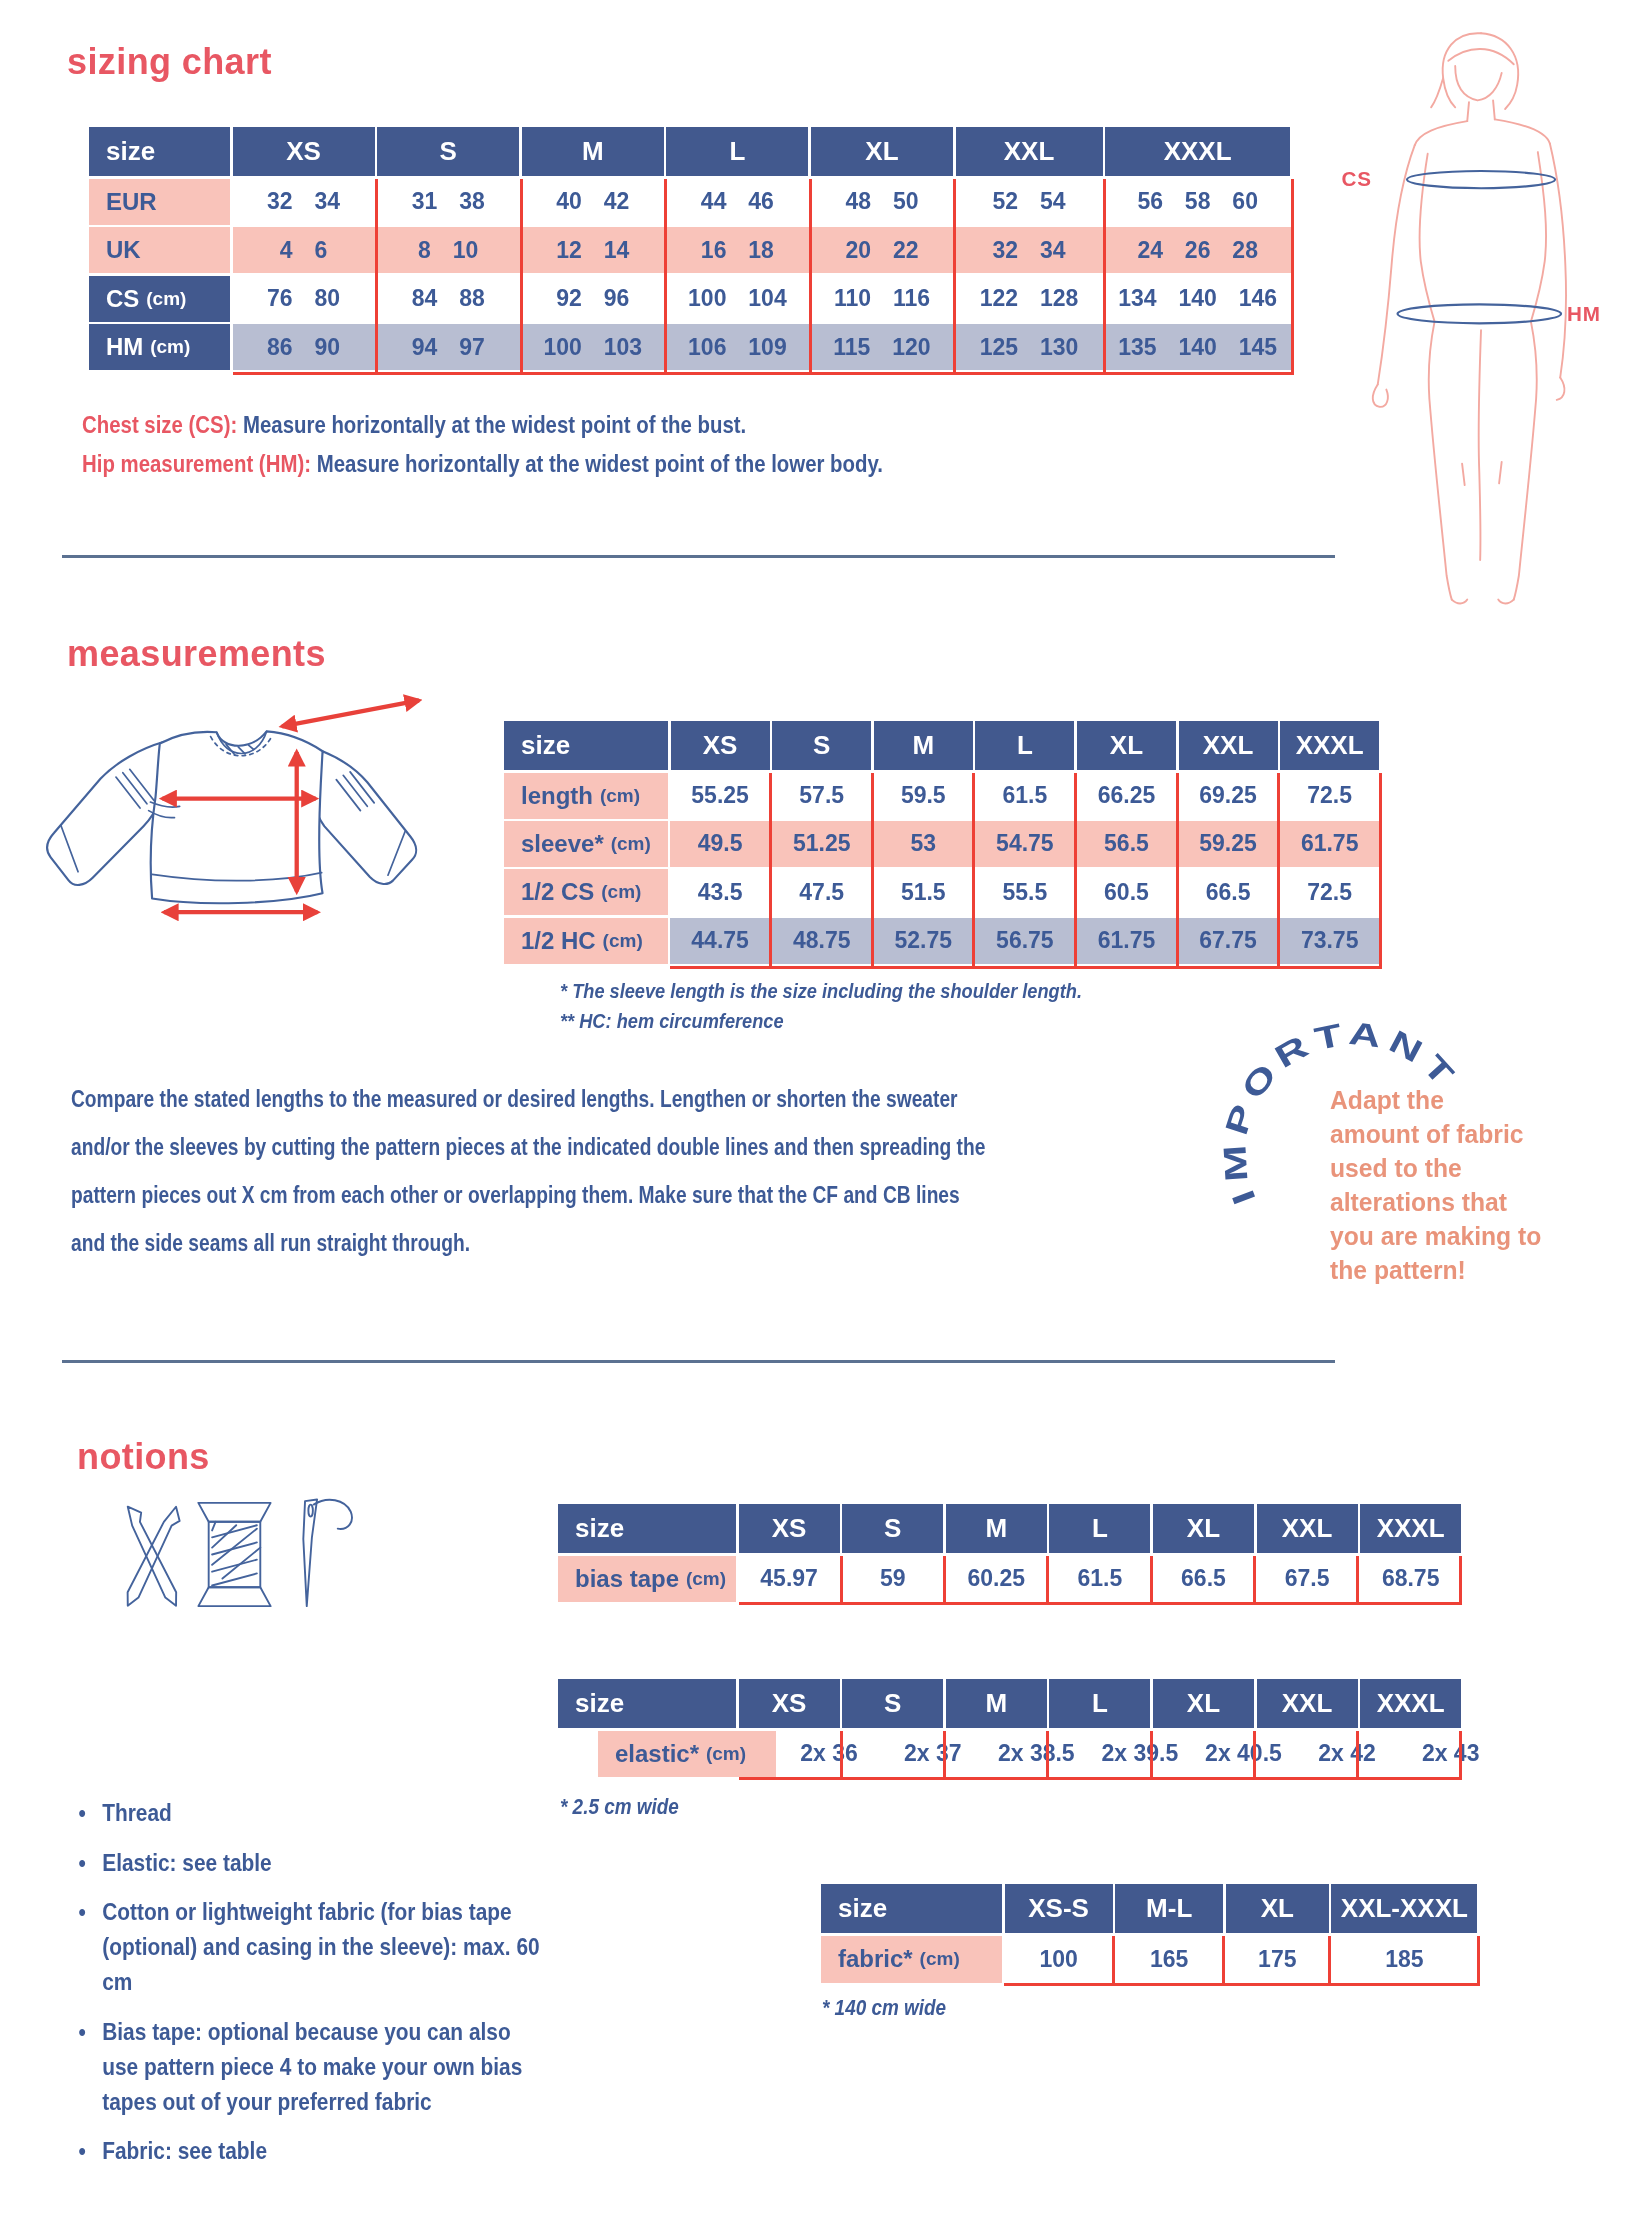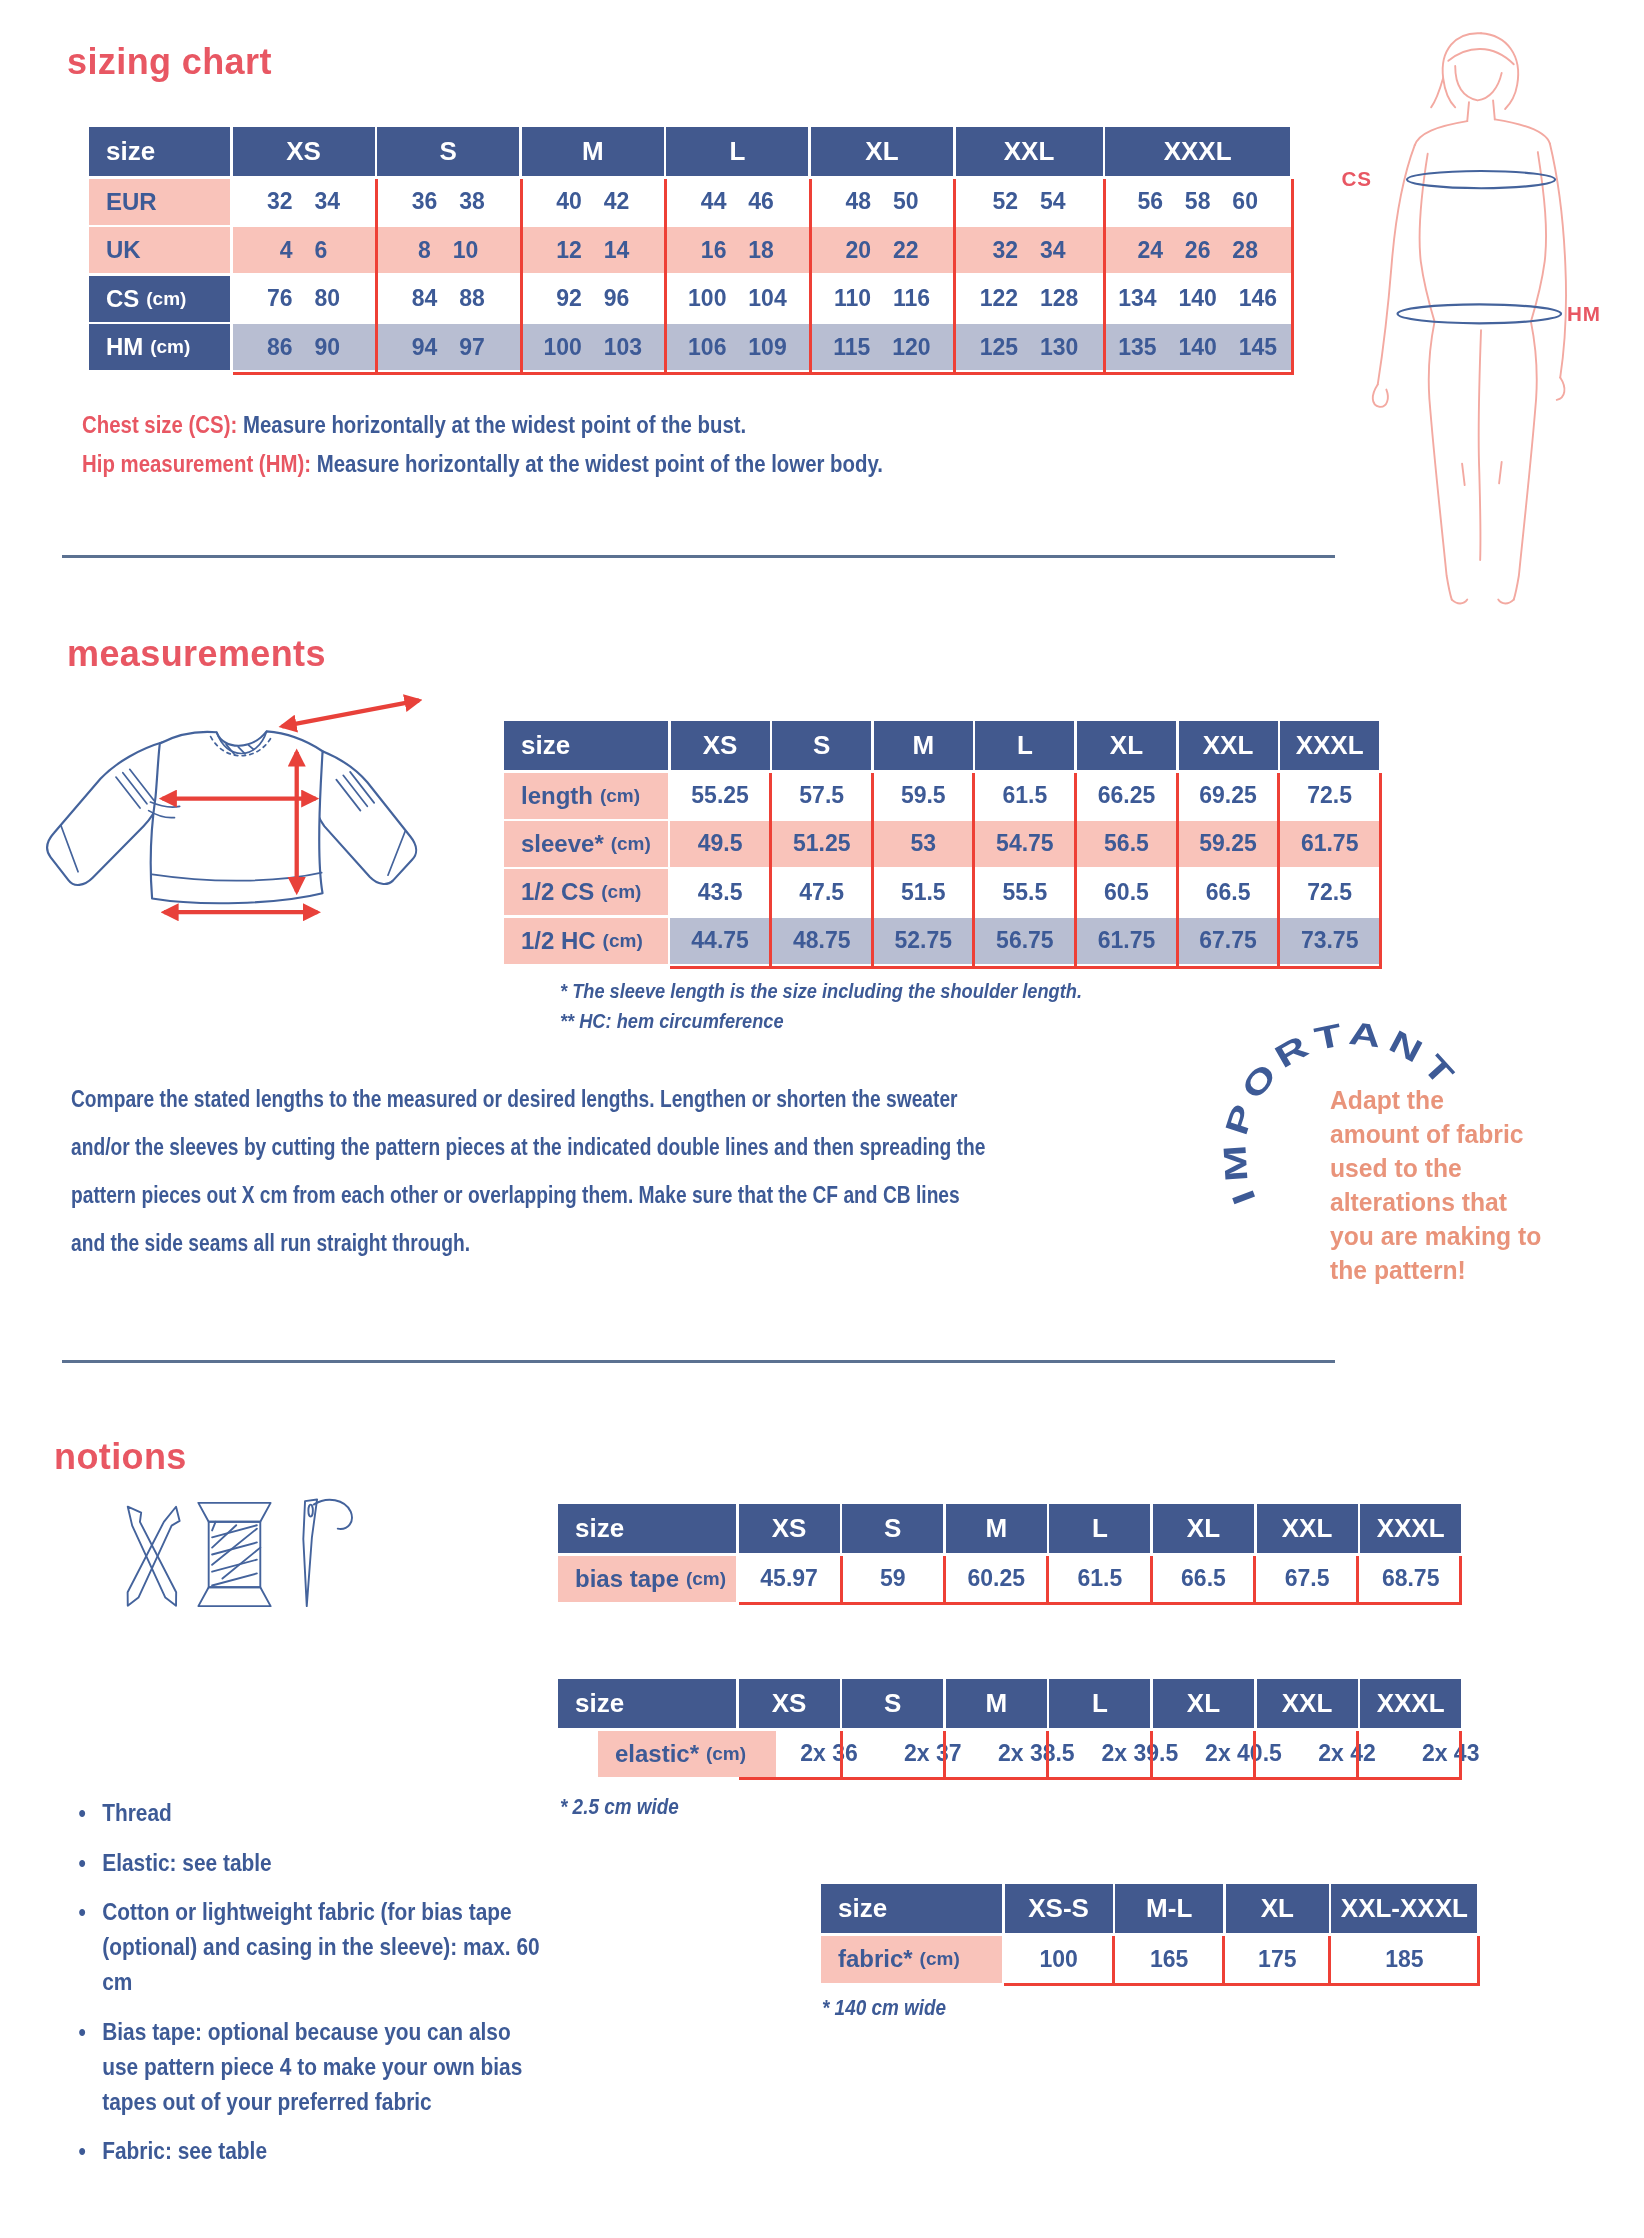--- a/index.html
+++ b/index.html
@@ -79,21 +79,21 @@
         <div class="hcell">L</div>
         <div class="hcell">XL</div>
         <div class="hcell">XXL</div>
         <div class="hcell">XXXL</div>
       </div>
       <div class="trow" style="height: 46px; margin-top: 2.6px; grid-template-columns: 141px 142px 142px 142px 142px 142px 147px 185px;">
         <div class="lcell lcell-pink">
           <span class="lab">EUR</span>
         </div>
         <div class="vcell">32 34</div>
-        <div class="vcell">36 38</div>
+        <div class="vcell">31 38</div>
         <div class="vcell">40 42</div>
         <div class="vcell">44 46</div>
         <div class="vcell">48 50</div>
         <div class="vcell">52 54</div>
         <div class="vcell">56 58 60</div>
       </div>
       <div class="trow" style="height: 46px; margin-top: 2.6px; grid-template-columns: 141px 142px 142px 142px 142px 142px 147px 185px;">
         <div class="band band-pink" style="left: 144px; width: 1061px;"></div>
         <div class="lcell lcell-pink">
           <span class="lab">UK</span>
@@ -301,21 +301,21 @@
     <div>Adapt the</div>
     <div>amount of fabric</div>
     <div>used to the</div>
     <div>alterations that</div>
     <div>you are making to</div>
     <div>the pattern!</div>
   </div>
 
   <div class="divider" style="top:1360px;"></div>
 
-  <h1 class="h1" style="left:54px; top:1436px;">notions</h1>
+  <h1 class="h1" style="left:77px; top:1436px;">notions</h1>
 
   <svg style="left:102px; top:1494px;" width="271" height="121" viewBox="0 0 315 140">
     <g stroke="#44639C" stroke-width="2.2" fill="none" stroke-linejoin="round" stroke-linecap="round">
       <g transform="translate(58,72)">
         <path transform="rotate(26)" d="M0,-64 L11,-51 L5,-42 L7,50 L0,64 L-7,50 L-5,-42 Z"></path>
         <path transform="rotate(-26)" d="M0,-64 L11,-51 L5,-42 L7,50 L0,64 L-7,50 L-5,-42 Z"></path>
       </g>
       <g>
         <path d="M112,10 H196 L184,32 H124 Z"></path>
         <path d="M124,32 H184 V108 H124 Z"></path>

